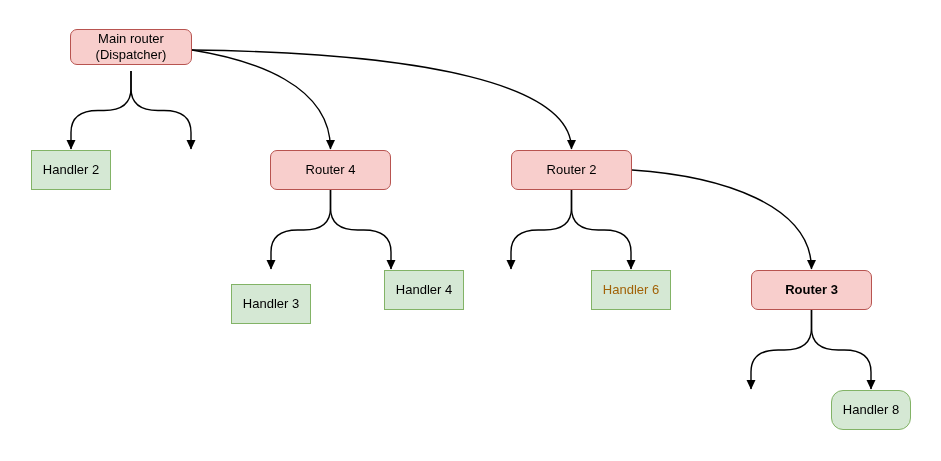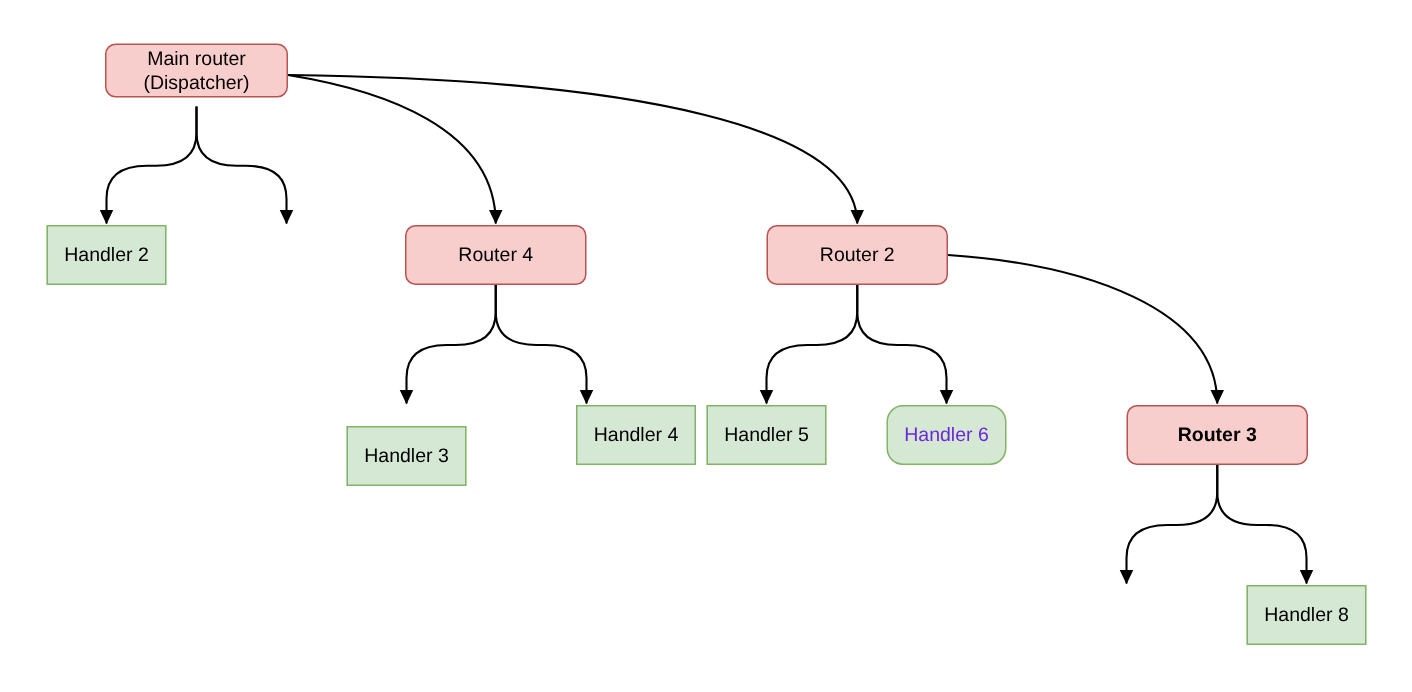--- a/index.html
+++ b/index.html
@@ -71,17 +71,16 @@
       </g>
   </svg>
 
 <div class="node router" style="left: 70px; top: 29px; width: 122px; height: 36px; background: rgb(248, 206, 204); border-color: rgb(184, 84, 80); color: rgb(0, 0, 0);"><span class="node-label">Main router
 (Dispatcher)</span></div>
     <div class="node handler" style="left: 31px; top: 150px; width: 80px; height: 40px; background: rgb(213, 232, 212); border-color: rgb(130, 179, 102); color: rgb(0, 0, 0);"><span class="node-label">Handler 2</span></div>
     <div class="node router" style="left: 270px; top: 150px; width: 121px; height: 40px; background: rgb(248, 206, 204); border-color: rgb(184, 84, 80); color: rgb(0, 0, 0);"><span class="node-label">Router 4</span></div>
     <div class="node router" style="left: 511px; top: 150px; width: 121px; height: 40px; background: rgb(248, 206, 204); border-color: rgb(184, 84, 80); color: rgb(0, 0, 0);"><span class="node-label">Router 2</span></div>
     <div class="node handler" style="left: 231px; top: 284px; width: 80px; height: 40px; background: rgb(213, 232, 212); border-color: rgb(130, 179, 102); color: rgb(0, 0, 0);"><span class="node-label">Handler 3</span></div>
     <div class="node handler" style="left: 351px; top: 270px; width: 80px; height: 40px; background: rgb(213, 232, 212); border-color: rgb(130, 179, 102); color: rgb(0, 0, 0); margin-left: 33px;"><span class="node-label">Handler 4</span></div>
-    <div class="node handler" style="left: 471px; top: 270px; width: 80px; height: 40px; background: rgb(213, 232, 212); border-color: rgb(130, 179, 102); color: rgb(0, 0, 0);"><span class="node-label">Handler 5</span></div>
-    <div class="node handler" style="left: 591px; top: 270px; width: 80px; height: 40px; background: rgb(213, 232, 212); border-color: rgb(130, 179, 102); color: #6d28d9; border-radius: 11px;"><span class="node-label">Handler 6</span></div>
+    <div class="node handler" style="left: 591px; top: 270px; width: 80px; height: 40px; background: rgb(213, 232, 212); border-color: rgb(130, 179, 102); color: #a16207;"><span class="node-label">Handler 6</span></div>
     <div class="node router" style="left: 751px; top: 270px; width: 121px; height: 40px; background: rgb(248, 206, 204); border-color: rgb(184, 84, 80); color: rgb(0, 0, 0); font-weight: bold;"><span class="node-label">Router 3</span></div>
-    <div class="node handler" style="left: 831px; top: 390px; width: 80px; height: 40px; background: rgb(213, 232, 212); border-color: rgb(130, 179, 102); color: rgb(0, 0, 0);"><span class="node-label">Handler 8</span></div>
+    <div class="node handler" style="left: 831px; top: 390px; width: 80px; height: 40px; background: rgb(213, 232, 212); border-color: rgb(130, 179, 102); color: rgb(0, 0, 0); border-radius: 12px;"><span class="node-label">Handler 8</span></div>
   </div>
 
 </body></html>

